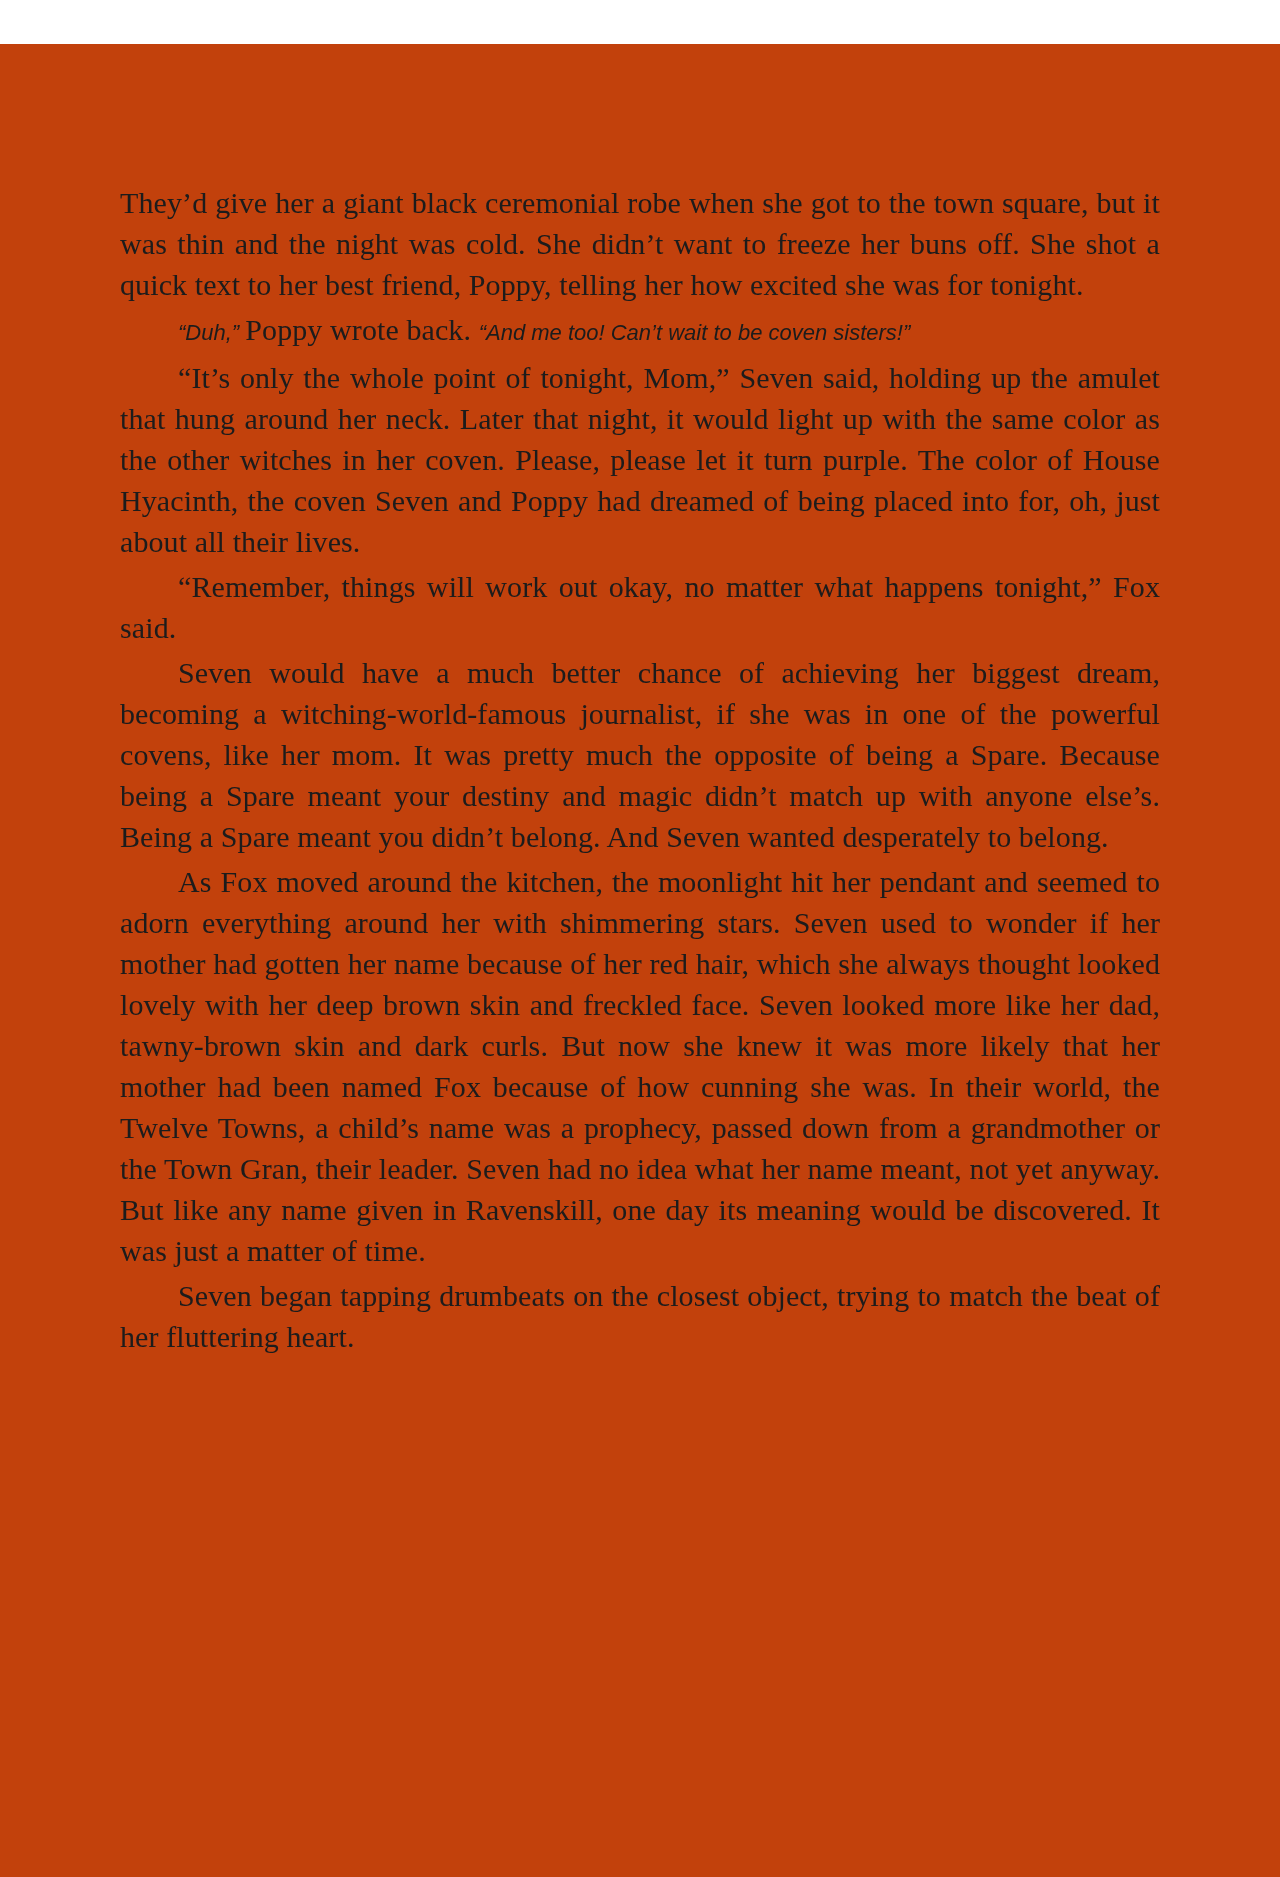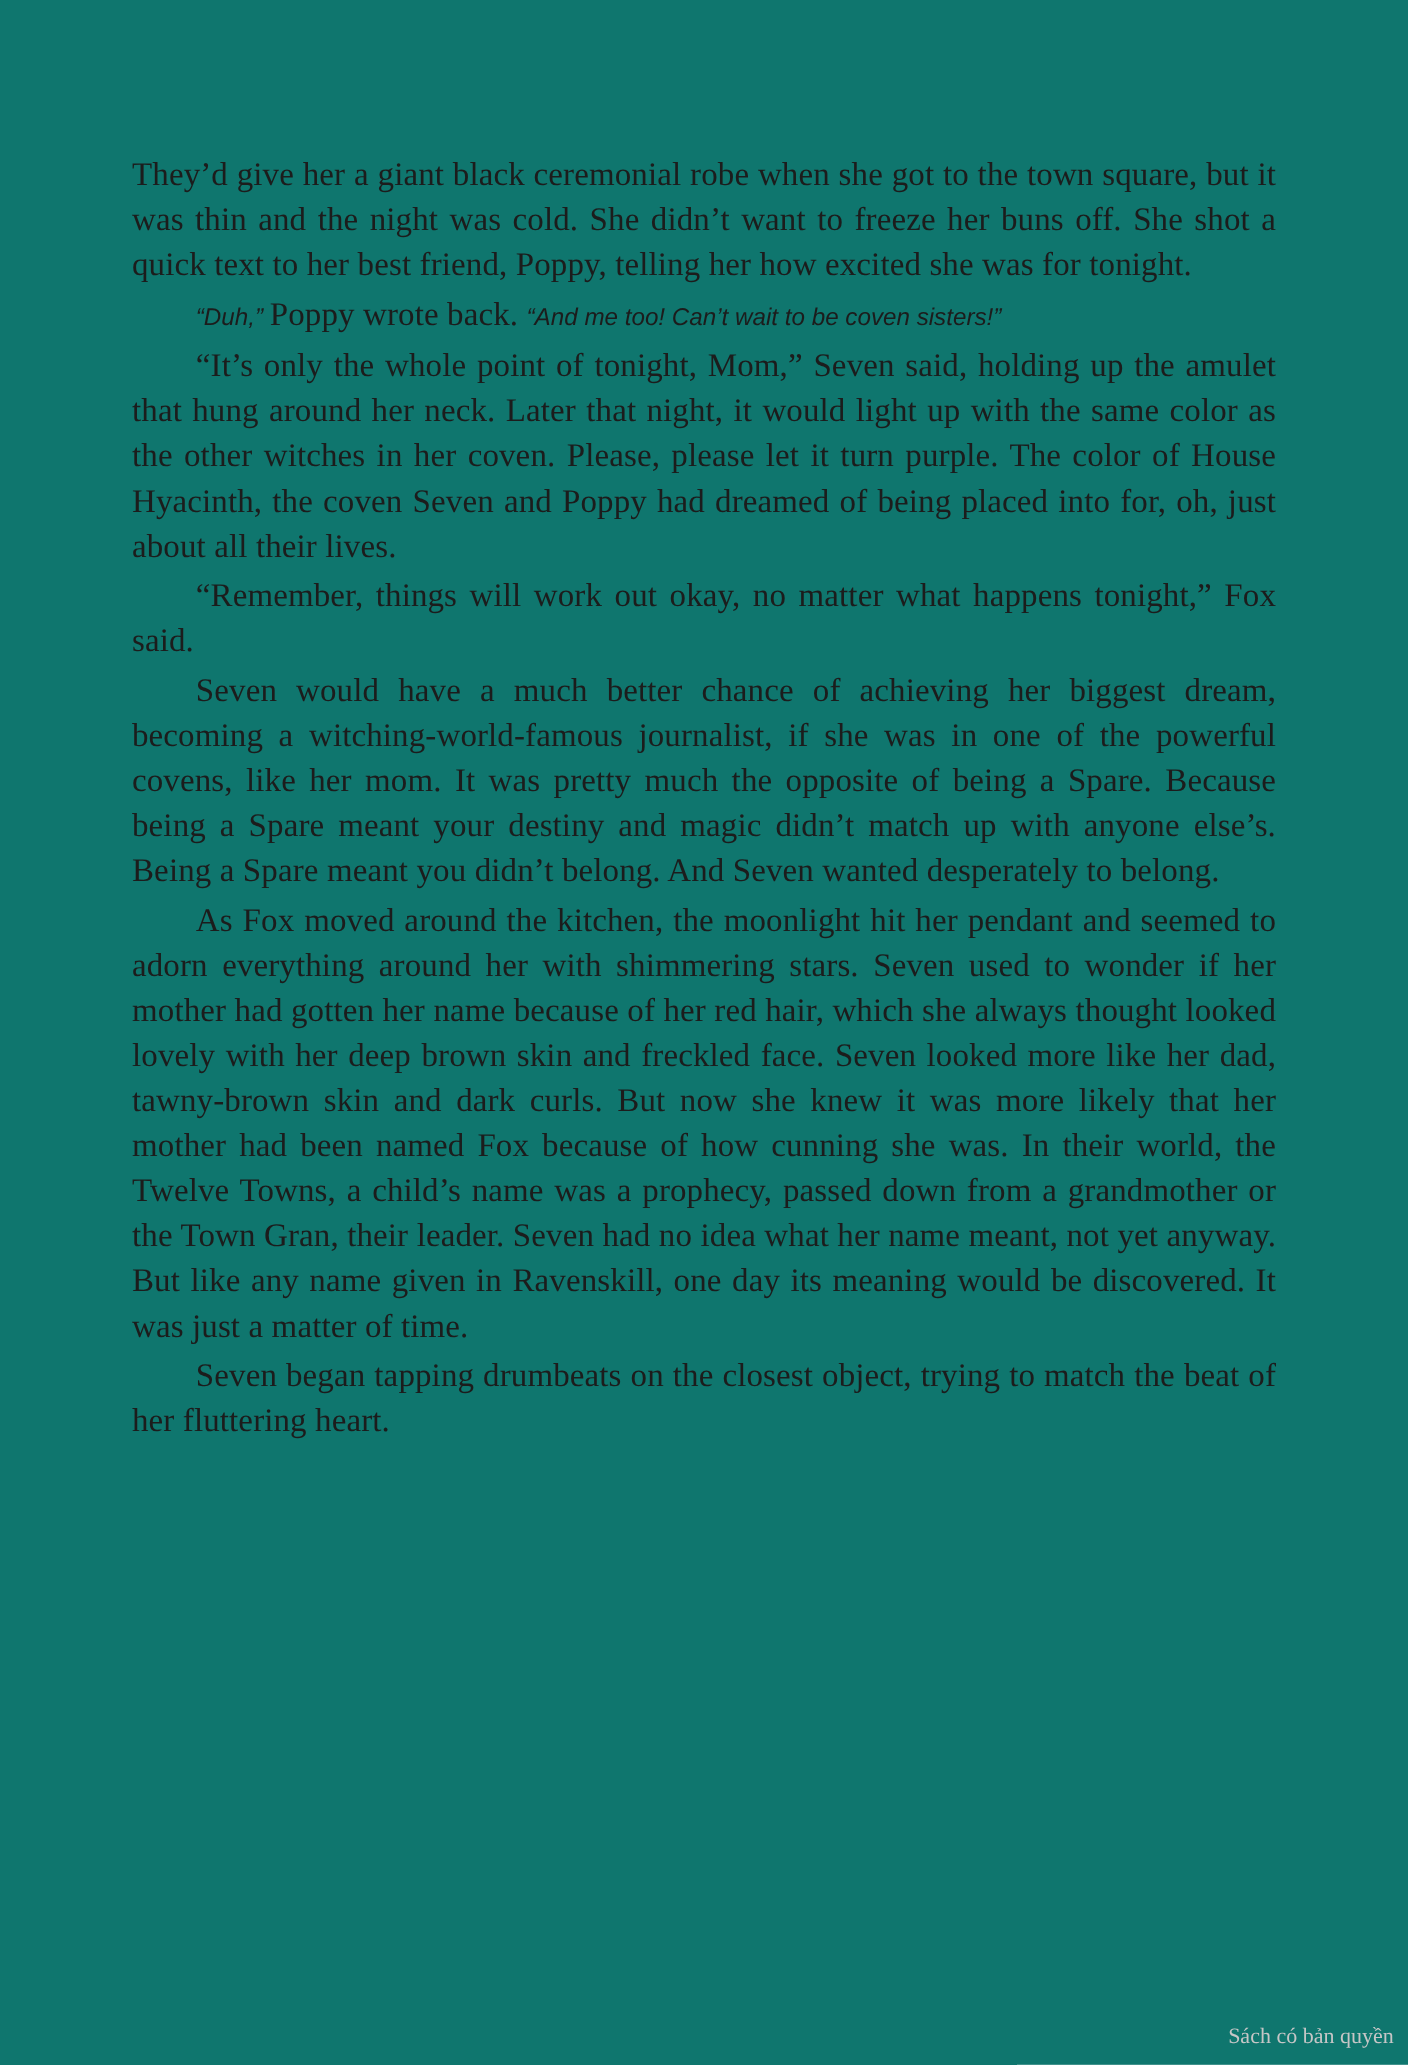--- a/index.html
+++ b/index.html
@@ -10,21 +10,22 @@
     width: 1280px;
     height: 1877px;
     position: relative;
     background: #ffffff;
     overflow: hidden;
     font-family: "Liberation Serif", "DejaVu Serif", serif;
   }
   .page {
     position: absolute;
     inset: 0;
-    background: #0f766e;
+    background: #c2410c;
+    margin-top: 44px;
   }
   .page-text {
     position: absolute;
     left: 120px;
     top: 0;
     width: 1040px;
     padding-top: 138px;
     font-size: 30px;
     line-height: 41px;
     color: #1c1c1c;

